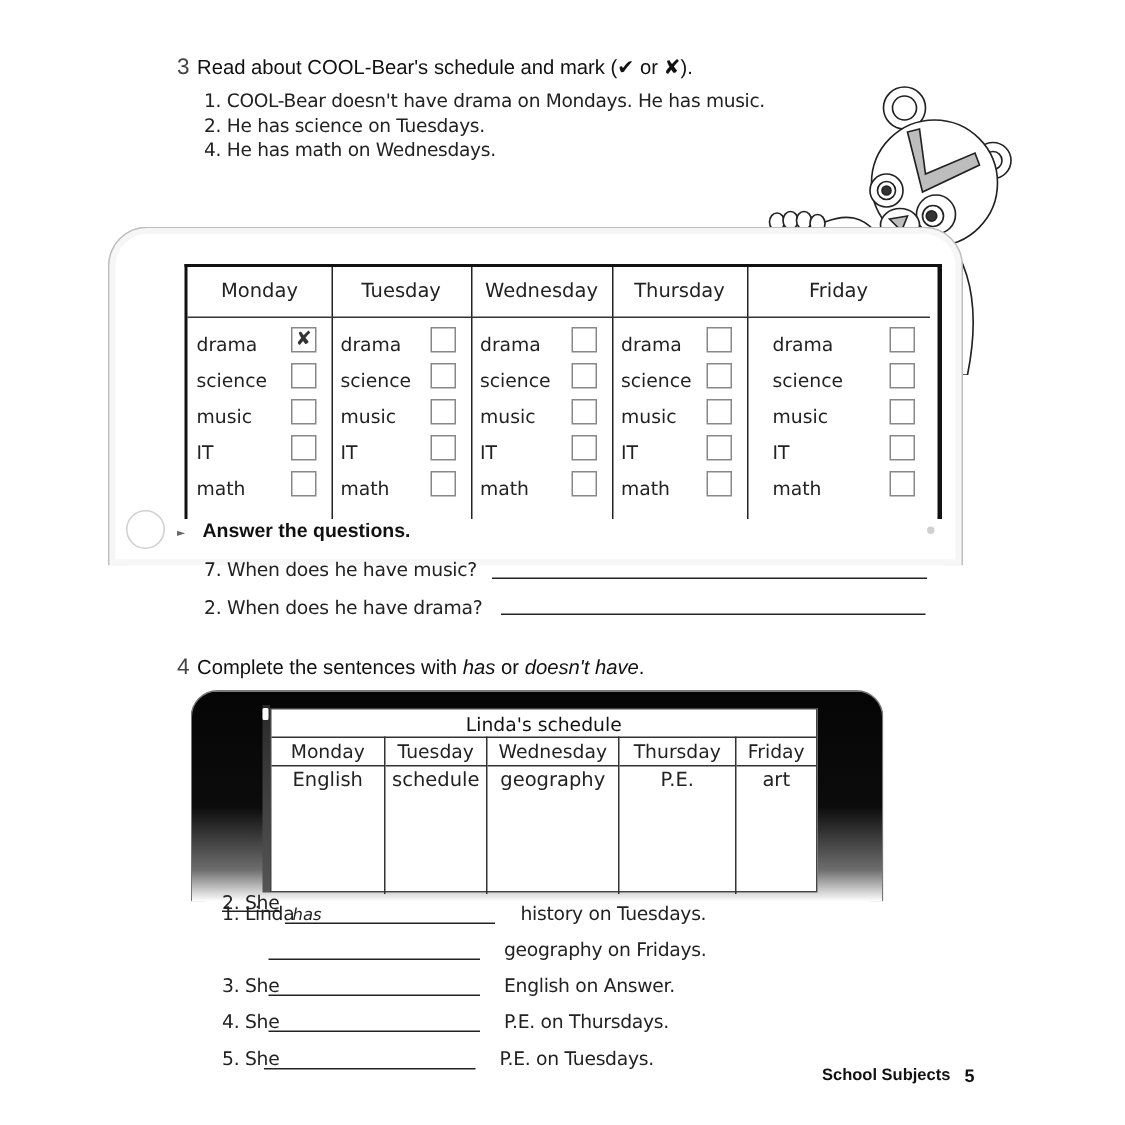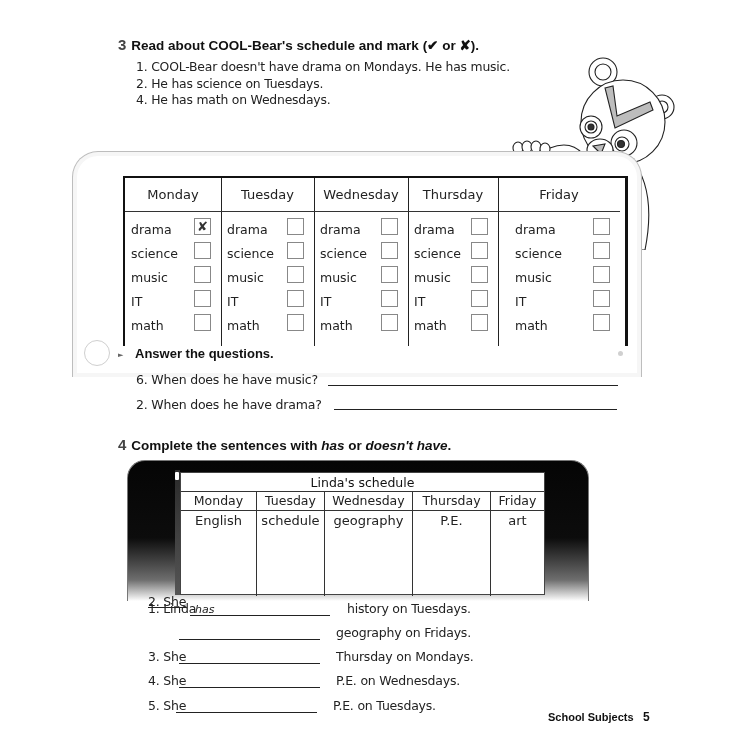--- a/index.html
+++ b/index.html
@@ -1,20 +1,20 @@
 <!DOCTYPE html>
 <html><head>
 <meta charset="utf-8">
 <style>
   html, body { margin: 0; padding: 0; background: #ffffff; }
   body { width: 750px; height: 750px; position: relative; overflow: hidden;
          font-family: "DejaVu Sans", sans-serif; color: #222; }
   .abs { position: absolute; }
 
-  .ex-title { font-family: "Liberation Sans", sans-serif; font-weight: bold; font-size: 13.5px; color: #111; white-space: nowrap; }
+  .ex-title { font-family: "Liberation Sans", sans-serif; font-weight: normal; font-size: 13.5px; color: #111; white-space: nowrap; }
   .ex-num { font-size: 15px; color: #444; margin-right: 5px; }
   .ex-title i { font-style: italic; }
 
   .stmt-list { left: 136px; top: 59px; font-size: 12.4px; line-height: 16.6px; color: #222; letter-spacing: -0.2px; }
   .stmt-list div { white-space: nowrap; }
 
   
   .tablet1 { left: 72px; top: 151px; width: 568px; height: 225px; border: 1.5px solid #bdbdbd;
              border-radius: 26px 26px 0 0; border-bottom: none; background: #fff;
              box-shadow: inset 0 0 0 4px #f6f6f6; }
@@ -174,21 +174,21 @@
       <div class="g1-row" style="top: 116px; left: 17px;">IT</div>
       <div class="cb" style="top: 112px; left: 95px;"></div>
       <div class="g1-row" style="top: 140px; left: 17px;">math</div>
       <div class="cb" style="top: 136px; left: 95px;"></div>
     </div>
   </div>
 
 <div class="abs arrow-marker">►</div>
 <div class="abs sub-title">Answer the questions.</div>
 
-<div class="abs q-line" style="left:136px; top:372px;">6. When does he have music?</div>
+<div class="abs q-line" style="left:136px; top:372px;">7. When does he have music?</div>
 <div class="blank" style="left:328px; top:385px; width:290px; height:0;"></div>
 <div class="abs q-line" style="left:136px; top:397px;">2. When does he have drama?</div>
 <div class="blank" style="left:334px; top:409px; width:283px; height:0;"></div>
 
 <div class="abs ex-title" style="left:118px; top:436px;">
   <span class="ex-num">4</span><span>Complete the sentences with </span><i>has</i><span> or </span><i>doesn't have</i><span>.</span>
 </div>
 
 <div class="abs tablet2"></div>
 <div class="abs status-strip"></div>
@@ -223,25 +223,25 @@
     <div class="blank" style="left: 190px; top: 615px; width: 140px; height: 0px;"></div>
     <div class="abs handwritten" style="left: 195px; top: 603px;">has</div>
     <div class="abs sent" style="left: 335px; top: 601px;">history on Tuesdays.</div>
     <div class="abs sent" style="left: 136px; top: 594px; text-decoration: underline;">2. She</div>
     <div class="blank" style="left: 179px; top: 639px; width: 141px; height: 0px;"></div>
     <div class="abs handwritten" style="left: 184px; top: 627px;"></div>
     <div class="abs sent" style="left: 324px; top: 625px;">geography on Fridays.</div>
     <div class="abs sent" style="left: 136px; top: 649px;">3. She</div>
     <div class="blank" style="left: 179px; top: 663px; width: 141px; height: 0px;"></div>
     <div class="abs handwritten" style="left: 184px; top: 651px;"></div>
-    <div class="abs sent" style="left: 324px; top: 649px;">Thursday on Mondays.</div>
+    <div class="abs sent" style="left: 324px; top: 649px;">English on Answer.</div>
     <div class="abs sent" style="left: 136px; top: 673px;">4. She</div>
     <div class="blank" style="left: 179px; top: 687px; width: 141px; height: 0px;"></div>
     <div class="abs handwritten" style="left: 184px; top: 675px;"></div>
-    <div class="abs sent" style="left: 324px; top: 673px;">P.E. on Wednesdays.</div>
+    <div class="abs sent" style="left: 324px; top: 673px;">P.E. on Thursdays.</div>
     <div class="abs sent" style="left: 136px; top: 698px;">5. She</div>
     <div class="blank" style="left: 176px; top: 712px; width: 141px; height: 0px;"></div>
     <div class="abs handwritten" style="left: 181px; top: 700px;"></div>
     <div class="abs sent" style="left: 321px; top: 698px;">P.E. on Tuesdays.</div>
   </div>
 
 <div class="abs footer-label">School Subjects</div>
 <div class="abs page-num">5</div>
 
 </body></html>

